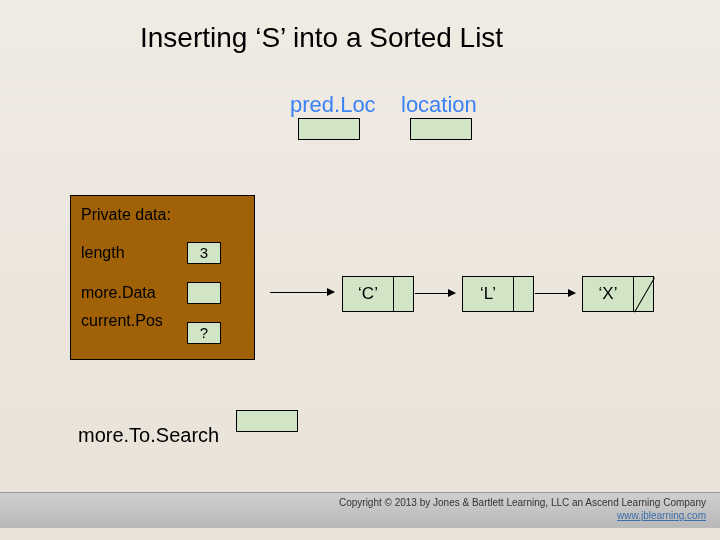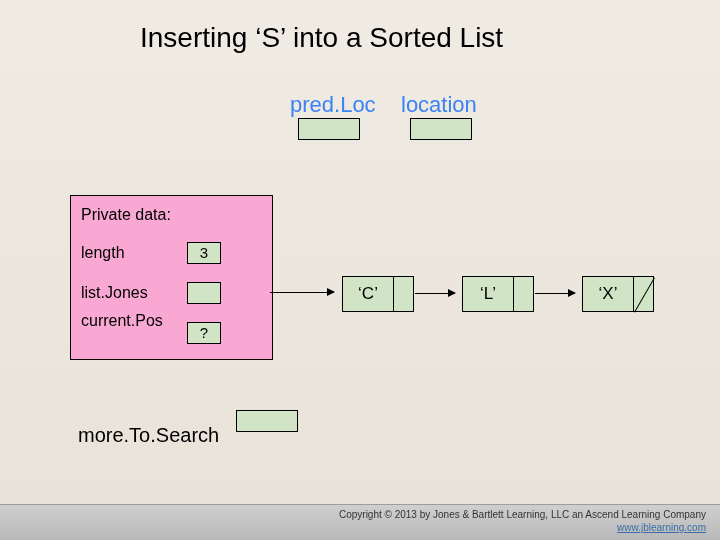--- a/index.html
+++ b/index.html
@@ -39,23 +39,23 @@
     border: 1px solid #000;
     position: absolute;
   }
   .box-pred { top: 118px; left: 298px; }
   .box-loc  { top: 118px; left: 410px; }
 
   .obj-panel {
     position: absolute;
     top: 195px;
     left: 70px;
-    width: 203px;
+    width: 185px;
     height: 165px;
-    background: #f9a8d4;
+    background: #a16207;
     border: 1px solid #000;
   }
   .obj-text {
     color: #000;
     font-size: 16px;
     position: absolute;
     left: 10px;
   }
   .field-box {
     width: 34px;
@@ -139,21 +139,21 @@
     border-left: 8px solid #000;
     border-top: 4.5px solid transparent;
     border-bottom: 4.5px solid transparent;
   }
   .arr1 { top: 292px; left: 270px; width: 64px; } 
   .arr2 { top: 293px; left: 415px; width: 40px; } 
   .arr3 { top: 293px; left: 535px; width: 40px; } 
 
   .footer {
     position: absolute;
-    bottom: 0;
+    bottom: 12px;
     left: 0;
     right: 0;
     height: 36px;
     background: linear-gradient(to bottom, #cfcfcf 0%, #b8b8b8 100%);
     border-top: 1px solid rgba(0,0,0,0.15);
     text-align: right;
     padding: 3px 14px 0 0;
     font-size: 10px;
     color: #333;
     line-height: 1.3;
@@ -171,21 +171,21 @@
 </div>
 <div class="small-box box-pred"></div>
 <div class="small-box box-loc"></div>
 
 <div class="obj-panel">
   <div class="obj-text" style="top:10px;">Private data:</div>
 
   <div class="obj-text" style="top:48px;">length</div>
   <div class="field-box" style="top:46px;">3</div>
 
-  <div class="obj-text" style="top:88px;">list.Jones</div>
+  <div class="obj-text" style="top:88px;">more.Data</div>
   <div class="field-box" style="top:86px;"></div>
 
   <div class="obj-text" style="top:116px;">current.Pos</div>
   <div class="field-box" style="top:126px;">?</div>
 </div>
 
 <div class="node node-c">‘C’</div>
 <div class="node-ptr node-c-p"></div>
 <div class="node node-l">‘L’</div>
 <div class="node-ptr node-l-p"></div>

